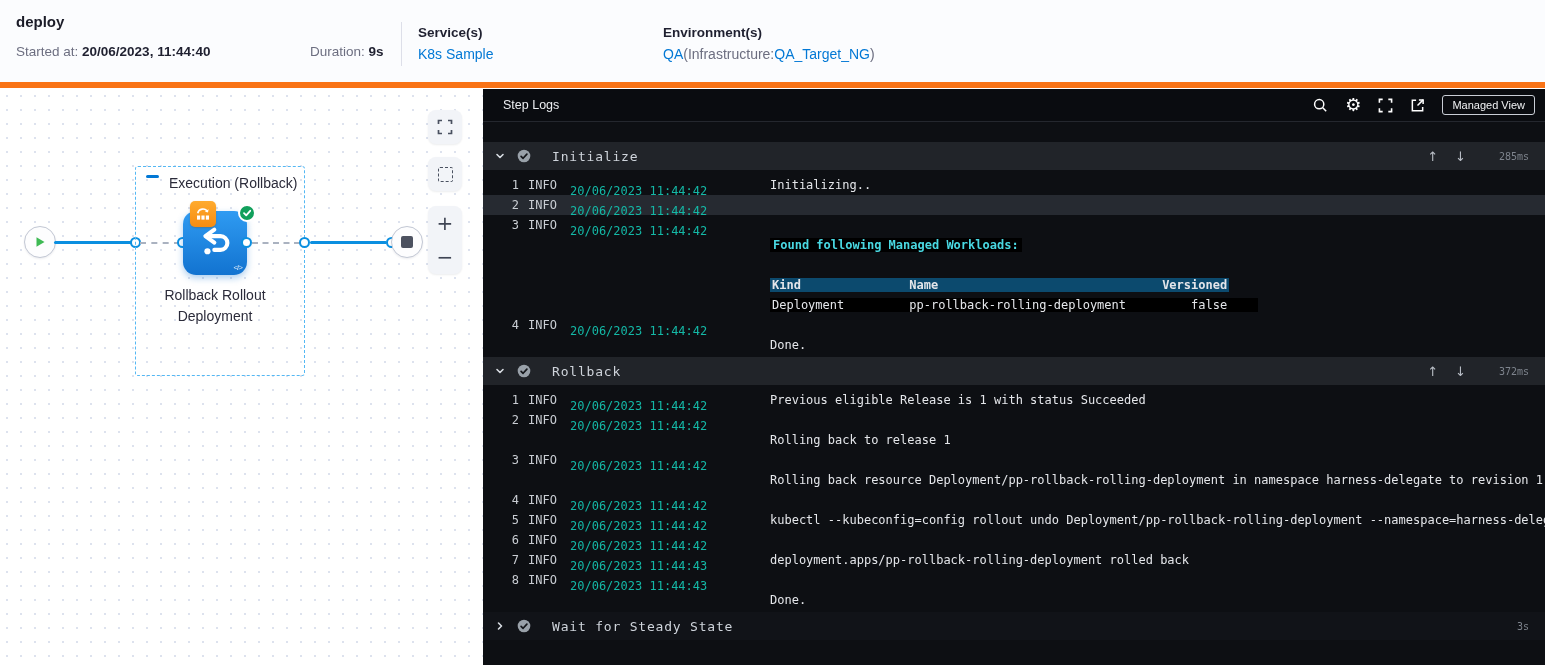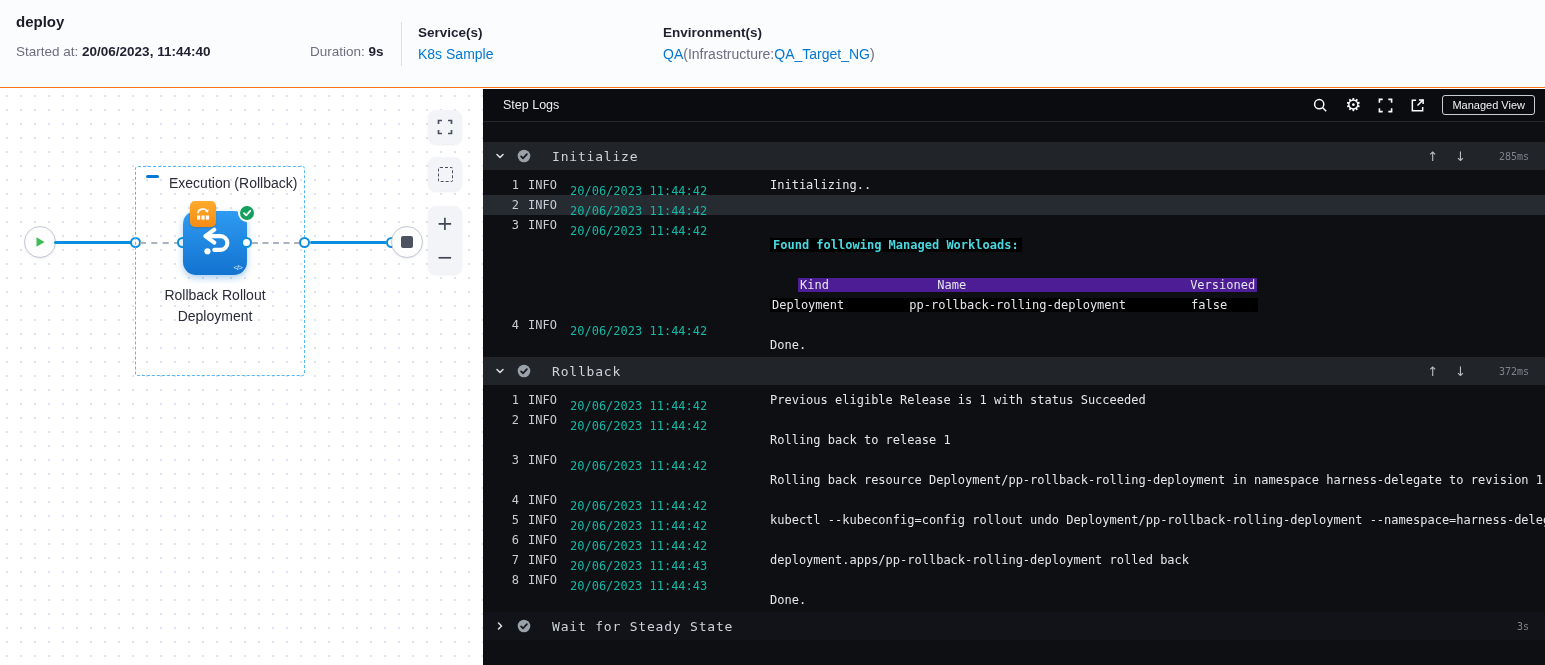--- a/index.html
+++ b/index.html
@@ -1,19 +1,19 @@
 <!DOCTYPE html>
 <html><head>
 <meta charset="utf-8">
 <style>
   * { box-sizing: border-box; margin: 0; padding: 0; }
   html,body { width:1545px; height:665px; overflow:hidden; font-family:"Liberation Sans",sans-serif; background:#fff; }
 
   
-  .exec-header { position:absolute; left:0; top:0; width:1545px; height:88px; background:#fbfcfe; border-bottom:1px solid #f97316; }
+  .exec-header { position:absolute; left:0; top:0; width:1545px; height:88px; background:#fbfcfe; border-bottom:6px solid #f97316; }
   .exec-title { position:absolute; left:16px; top:13px; font-size:15px; font-weight:bold; color:#1b1c28; }
   .meta { position:absolute; top:44px; font-size:13.5px; color:#6c6e80; }
   .meta b { color:#1f2030; font-weight:600; }
   .meta.started { left:16px; }
   .meta.duration { left:310px; }
   .vdivider { position:absolute; left:401px; top:22px; width:1px; height:44px; background:#dddfe9; }
   .kv { position:absolute; top:25px; }
   .kv .kv-label { font-size:13.5px; color:#1f2030; font-weight:600; }
   .kv .kv-value { margin-top:6px; font-size:14px; color:#0278d5; }
   .kv.services { left:418px; }
@@ -66,21 +66,21 @@
 
   .rows { padding:5px 0 2px; }
   .lrow { height:20px; display:flex; align-items:center; font-family:"DejaVu Sans Mono",monospace; font-size:12px; white-space:pre; color:#e4e6ea; }
   .lrow.hl { background:#262a31; }
   .ln  { width:14px; margin-left:22px; text-align:right; color:#c9cdd3; flex:none; }
   .lvl { width:33px; margin-left:9px; color:#c9cdd3; flex:none; }
   .ts  { width:200px; margin-left:9px; color:#14b8a6; flex:none;margin-top:12px; }
   .msg { flex:1; overflow:hidden; }
   .msg .y  { color:#e6e05a; font-weight:bold; background:#000; padding:1px 3px; }
   .msg .c  { color:#49d8e2; font-weight:bold; background:#000; padding:1px 3px; }
-  .msg .th { font-weight:normal; background:#4c1d95; padding:1px 2px;margin-left:28px; }
+  .msg .th { font-weight:bold; background:#0c4a6e; padding:1px 2px; }
   .msg .tr { background:#000; padding:1px 2px; }
 </style>
 </head>
 <body>
 
 <header class="exec-header">
   <div class="exec-title">deploy</div>
   <div class="meta started">
     <span class="dim">Started at:</span>
     <b>20/06/2023, 11:44:40</b>

